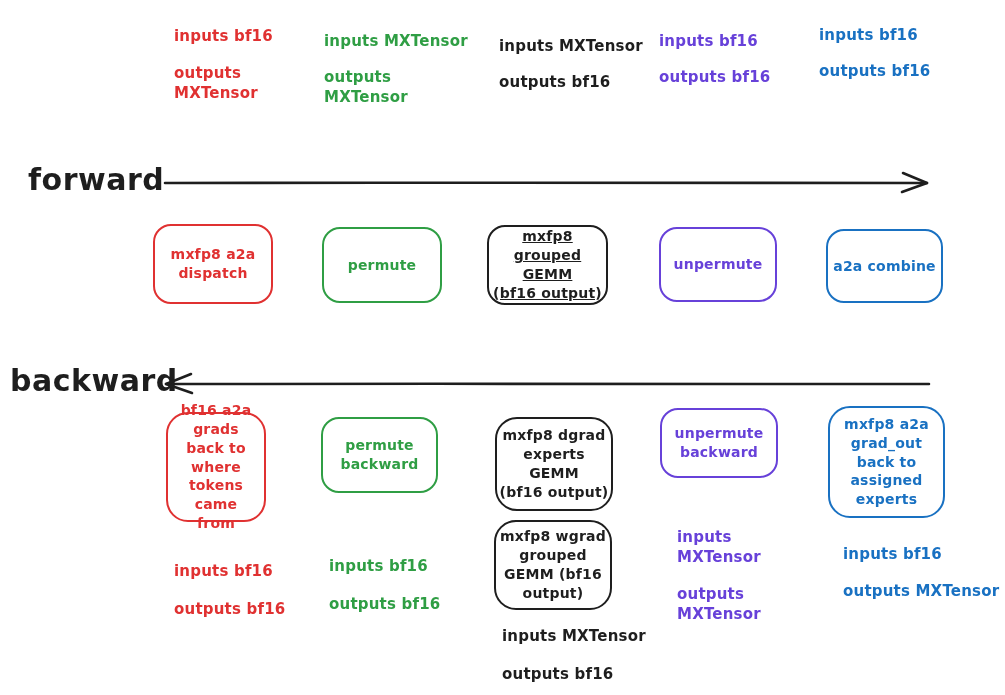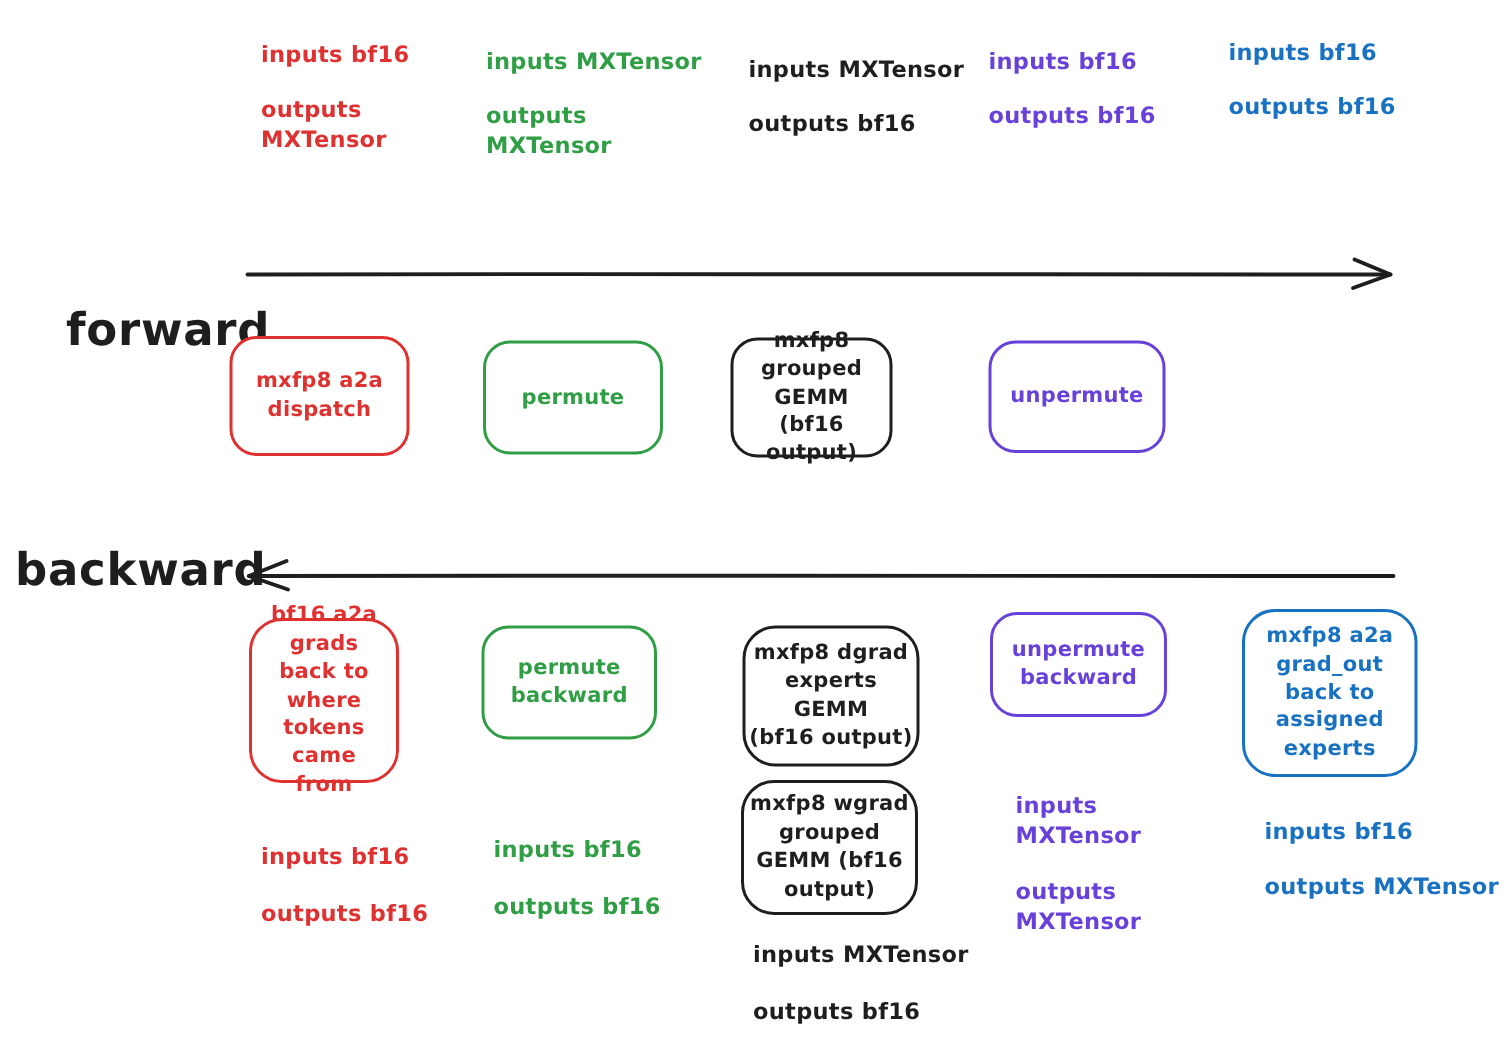--- a/index.html
+++ b/index.html
@@ -73,21 +73,21 @@
 
   <div class="abs io c-black" style="left:499px; top:36px;">inputs MXTensor</div>
   <div class="abs io c-black" style="left:499px; top:72px;">outputs bf16</div>
 
   <div class="abs io c-purple" style="left:659px; top:31px;">inputs bf16</div>
   <div class="abs io c-purple" style="left:659px; top:67px;">outputs bf16</div>
 
   <div class="abs io c-blue" style="left:819px; top:25px;">inputs bf16</div>
   <div class="abs io c-blue" style="left:819px; top:61px;">outputs bf16</div>
 
-  <div class="abs heading" style="left:44px; top:162px;margin-top:41px;">forward</div>
+  <div class="abs heading" style="left:28px; top:162px;">forward</div>
 
   <div class="abs heading" style="left:10px; top:363px;">backward</div>
 
   <svg class="arrows" viewBox="0 0 1005 695" xmlns="http://www.w3.org/2000/svg">
     <g stroke="#1e1e1e" stroke-width="2.6" fill="none" stroke-linecap="round" stroke-linejoin="round">
       <path d="M165,183 C420,182 680,184 927,183"></path>
       <path d="M903,173 L927,183 L902,192"></path>
     </g>
     <g stroke="#1e1e1e" stroke-width="2.6" fill="none" stroke-linecap="round" stroke-linejoin="round">
       <path d="M929,384 C680,385 420,383 166,384"></path>
@@ -95,27 +95,30 @@
     </g>
   </svg>
 
   <div class="abs box c-red" style="left:153px; top:224px; width:120px; height:80px;">
     <span class="box-label">mxfp8 a2a
 dispatch</span>
   </div>
   <div class="abs box c-green" style="left:322px; top:227px; width:120px; height:76px;">
     <span class="box-label">permute</span>
   </div>
-  <div class="abs box c-black" style="left:487px; top:225px; width:108px; height:80px;">
+  <div class="abs box c-black" style="left:487px; top:225px; width:121px; height:80px;text-decoration:underline;">
     <span class="box-label">mxfp8
 grouped GEMM
 (bf16 output)</span>
   </div>
   <div class="abs box c-purple" style="left:659px; top:227px; width:118px; height:75px;">
     <span class="box-label">unpermute</span>
+  </div>
+  <div class="abs box c-blue" style="left:826px; top:229px; width:117px; height:74px;">
+    <span class="box-label">a2a combine</span>
   </div>
 
   <div class="abs box c-red" style="left:166px; top:412px; width:100px; height:110px; border-radius:22px;">
     <span class="box-label">bf16 a2a
 grads
 back to where
 tokens came
 from</span>
   </div>
   <div class="abs box c-green" style="left:321px; top:417px; width:117px; height:76px;">

